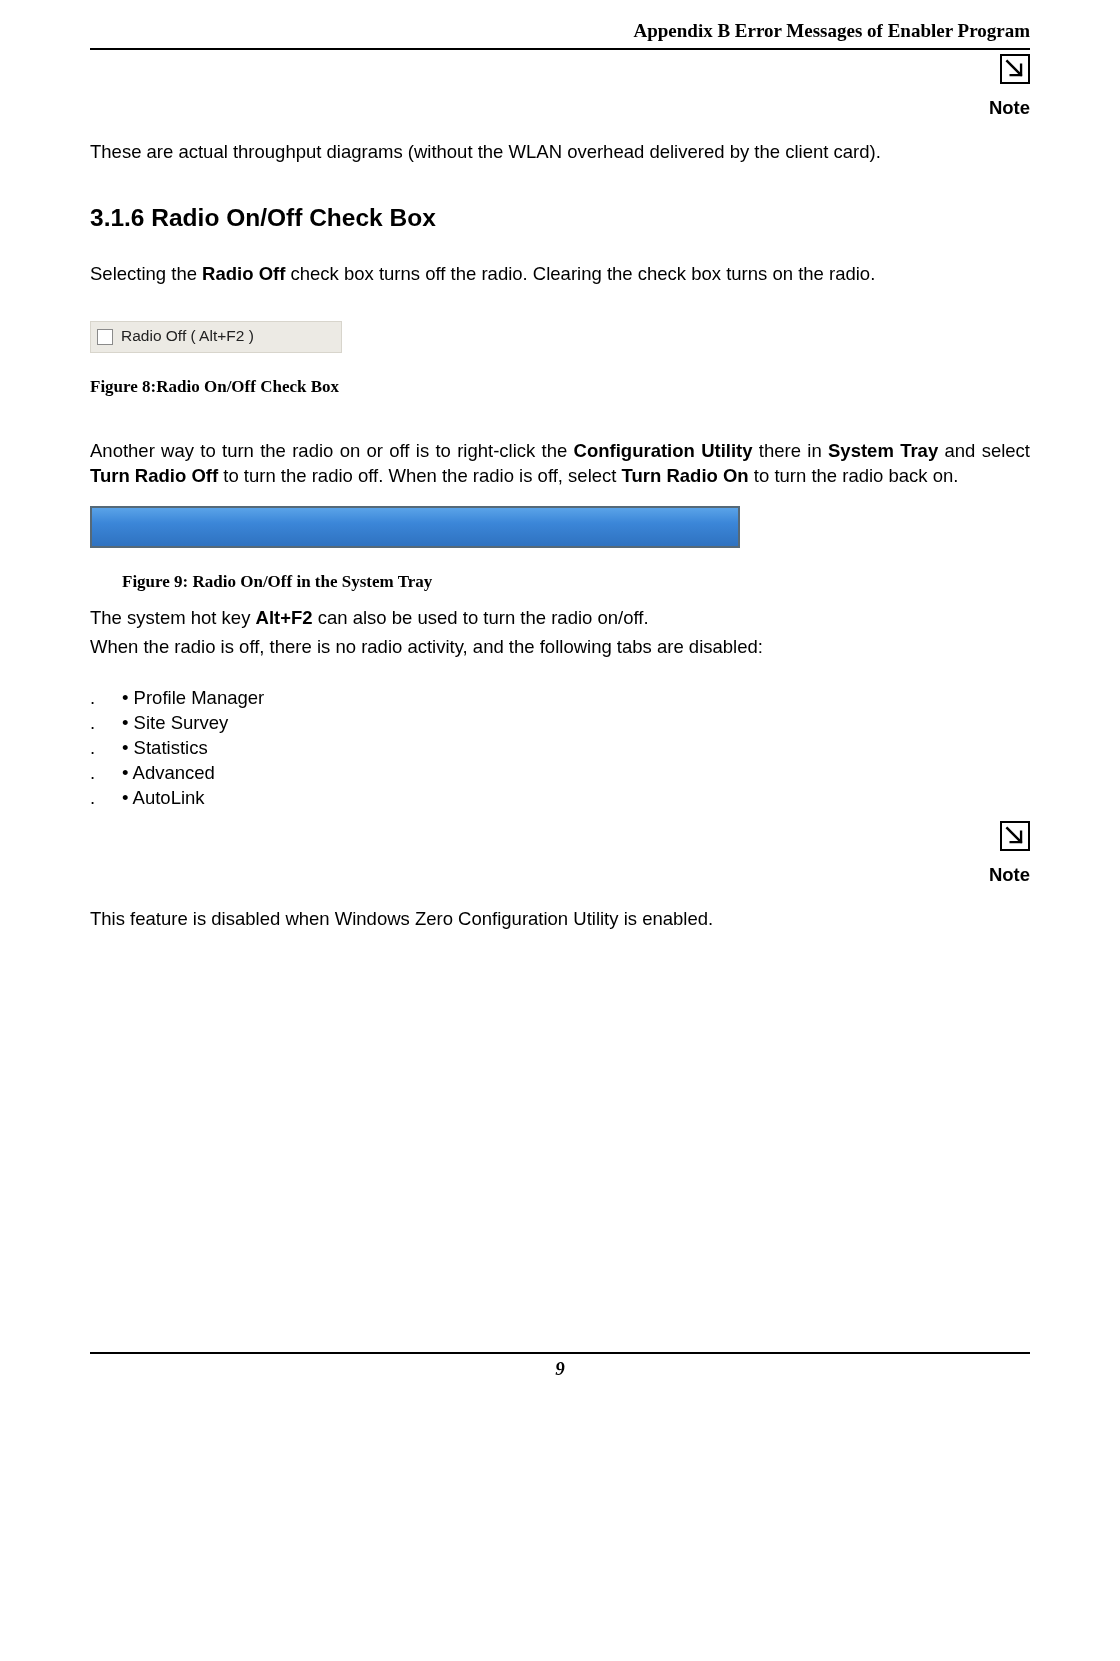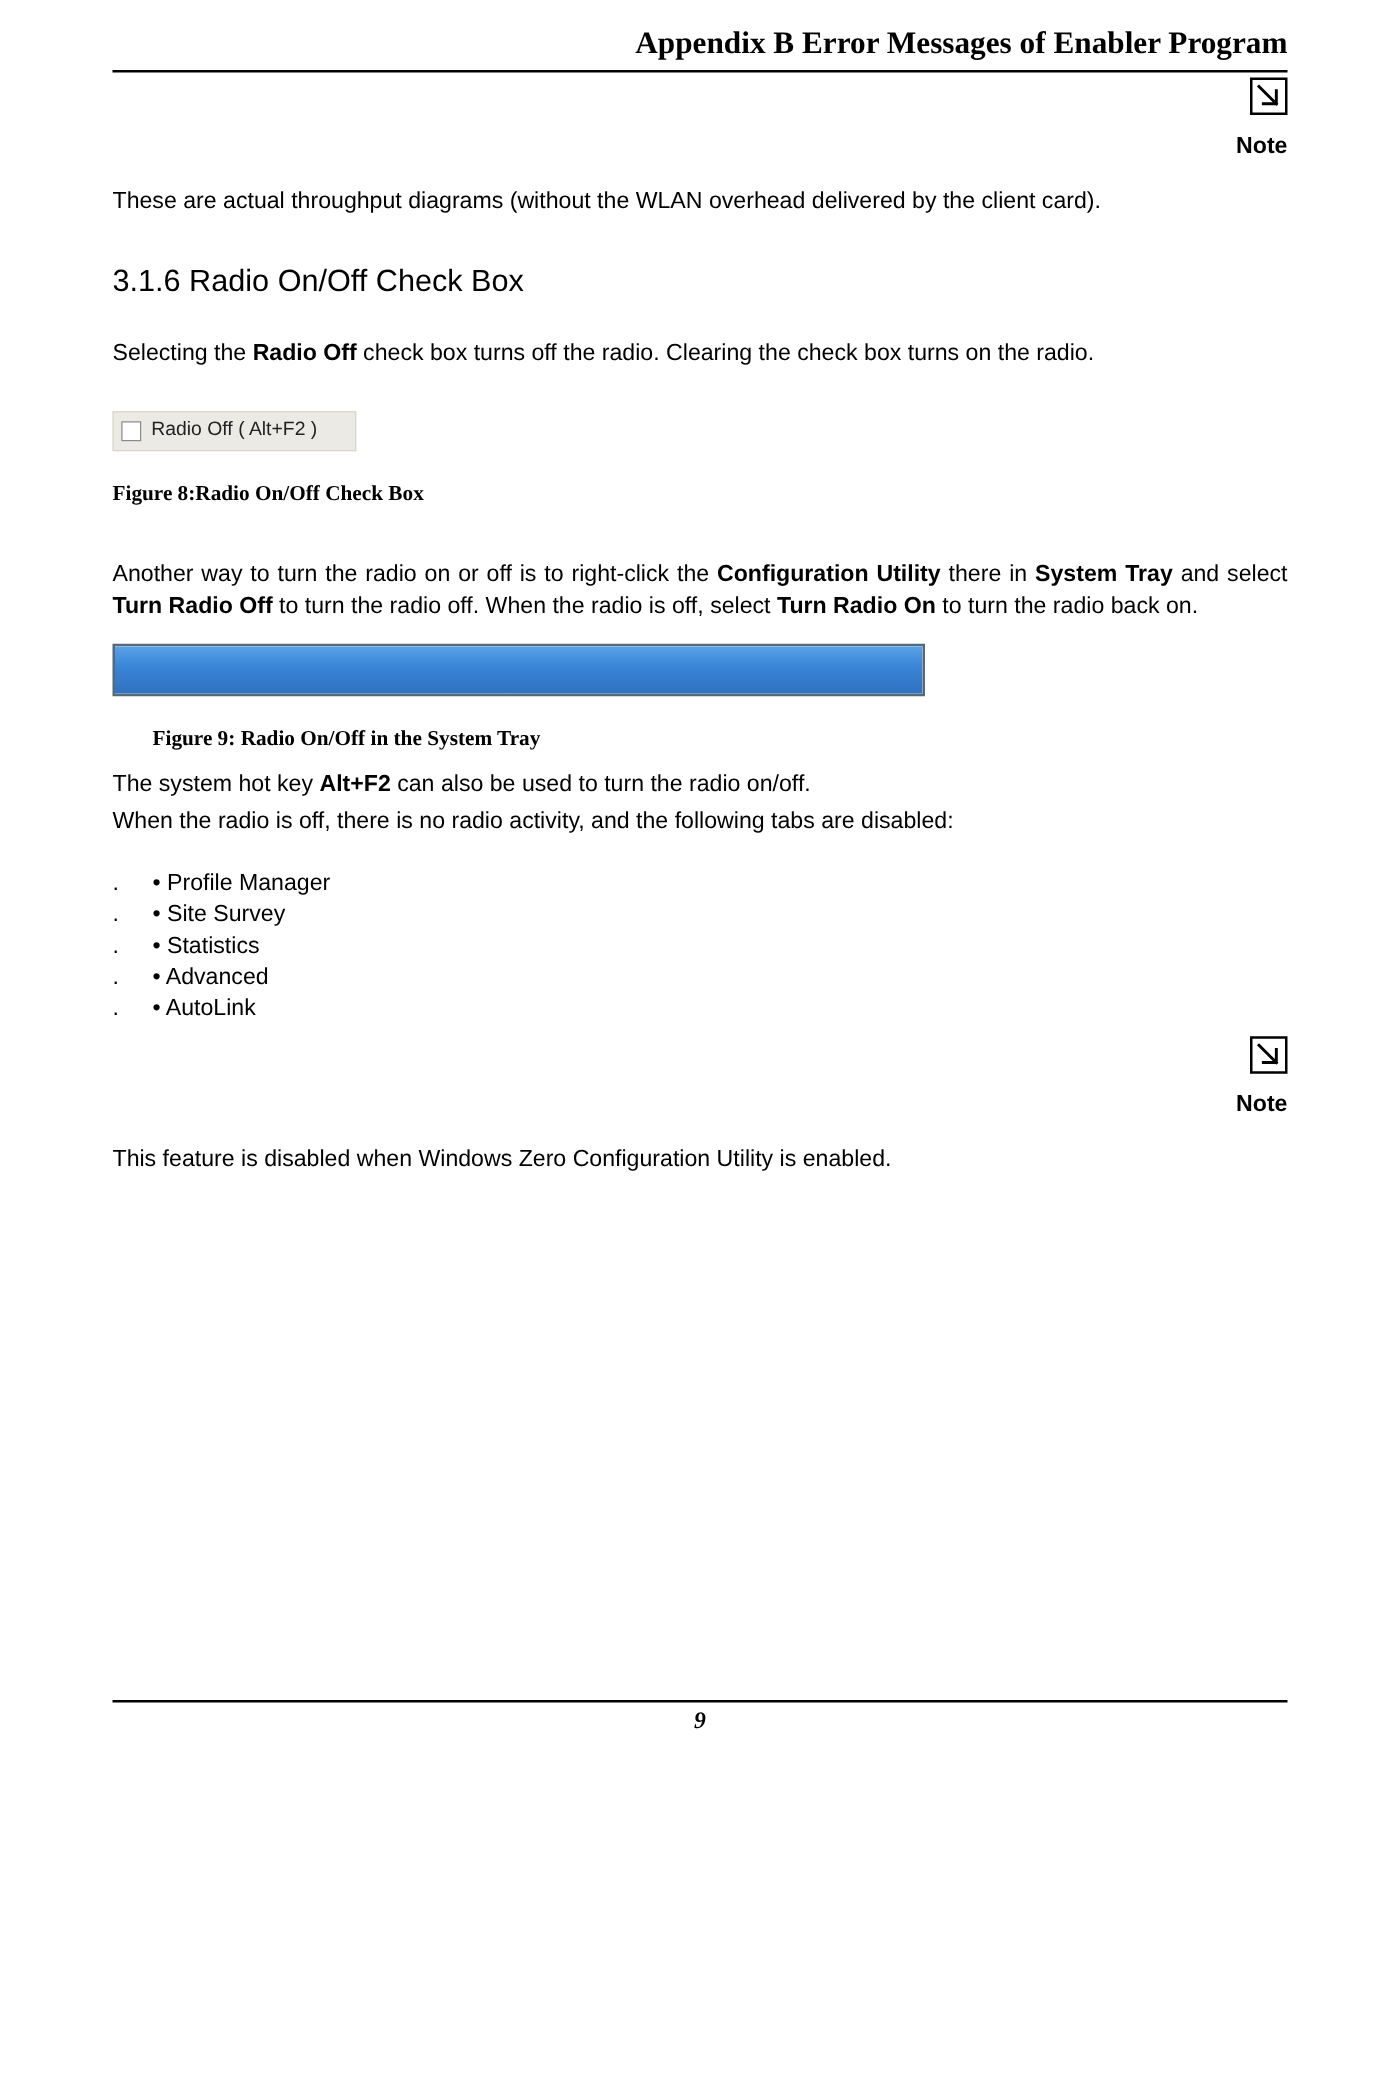--- a/index.html
+++ b/index.html
@@ -10,41 +10,41 @@
       color: #000;
       background: #fff;
       width: 1120px;
       margin: 0 auto;
       padding: 0 90px 40px 90px;
     }
     .header {
       text-align: right;
       font-family: "Times New Roman", Times, serif;
       font-weight: bold;
-      font-size: 25px;
+      font-size: 19px;
       padding-top: 18px;
       padding-bottom: 4px;
       border-bottom: 2.5px solid #000;
     }
     .note-row { display: flex; align-items: flex-end; gap: 12px; margin-top: 4px; flex-direction: column; }
     .note-icon {
       width: 30px; height: 30px;
       border: 2.5px solid #000;
       position: relative;
       flex-shrink: 0;
     }
     .note-icon svg { position: absolute; inset: 0; }
     .note-label { font-weight: bold; font-size: 18.5px; padding-bottom: 1px; }
     .para { margin-top: 18px; }
     .para-tight { margin-top: 4px; }
-    h2.section { font-size: 24.5px; font-weight: normal; margin-top: 36px; margin-bottom: 28px; }
+    h2.section { font-size: 24.5px; font-weight: bold; margin-top: 36px; margin-bottom: 28px; }
     b { font-weight: bold; }
     .figure-radiooff {
       margin-top: 34px;
-      width: 195px;
+      width: 252px;
       height: 32px;
       background: #eceae4;
       border: 1px solid #d8d5cc;
       display: flex;
       align-items: center;
       gap: 8px;
       padding-left: 6px;
       font-size: 15.5px;
       color: #222;
     }

